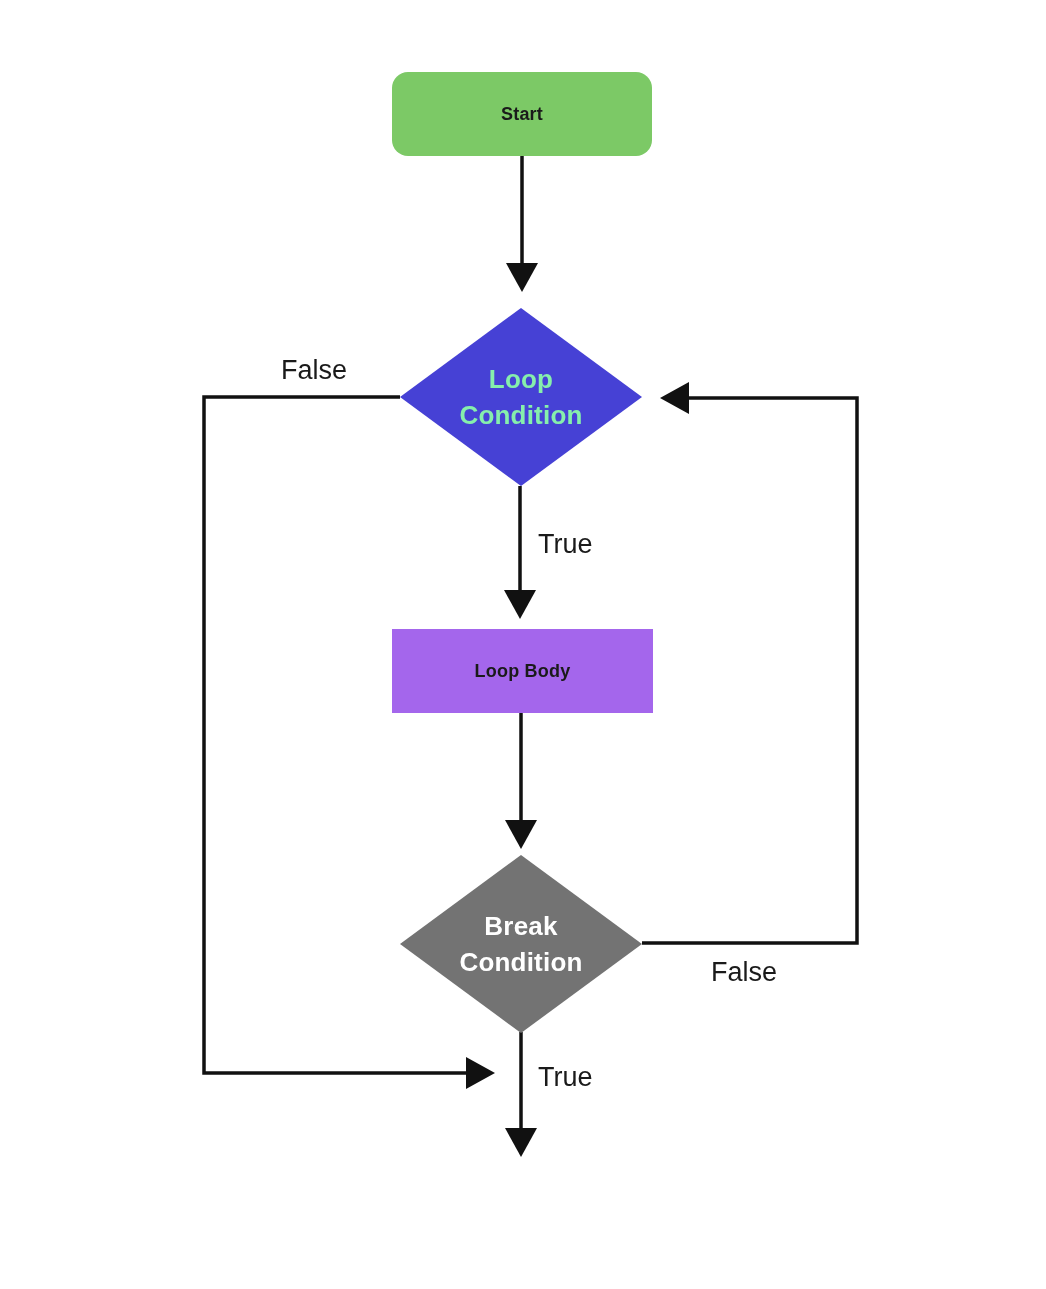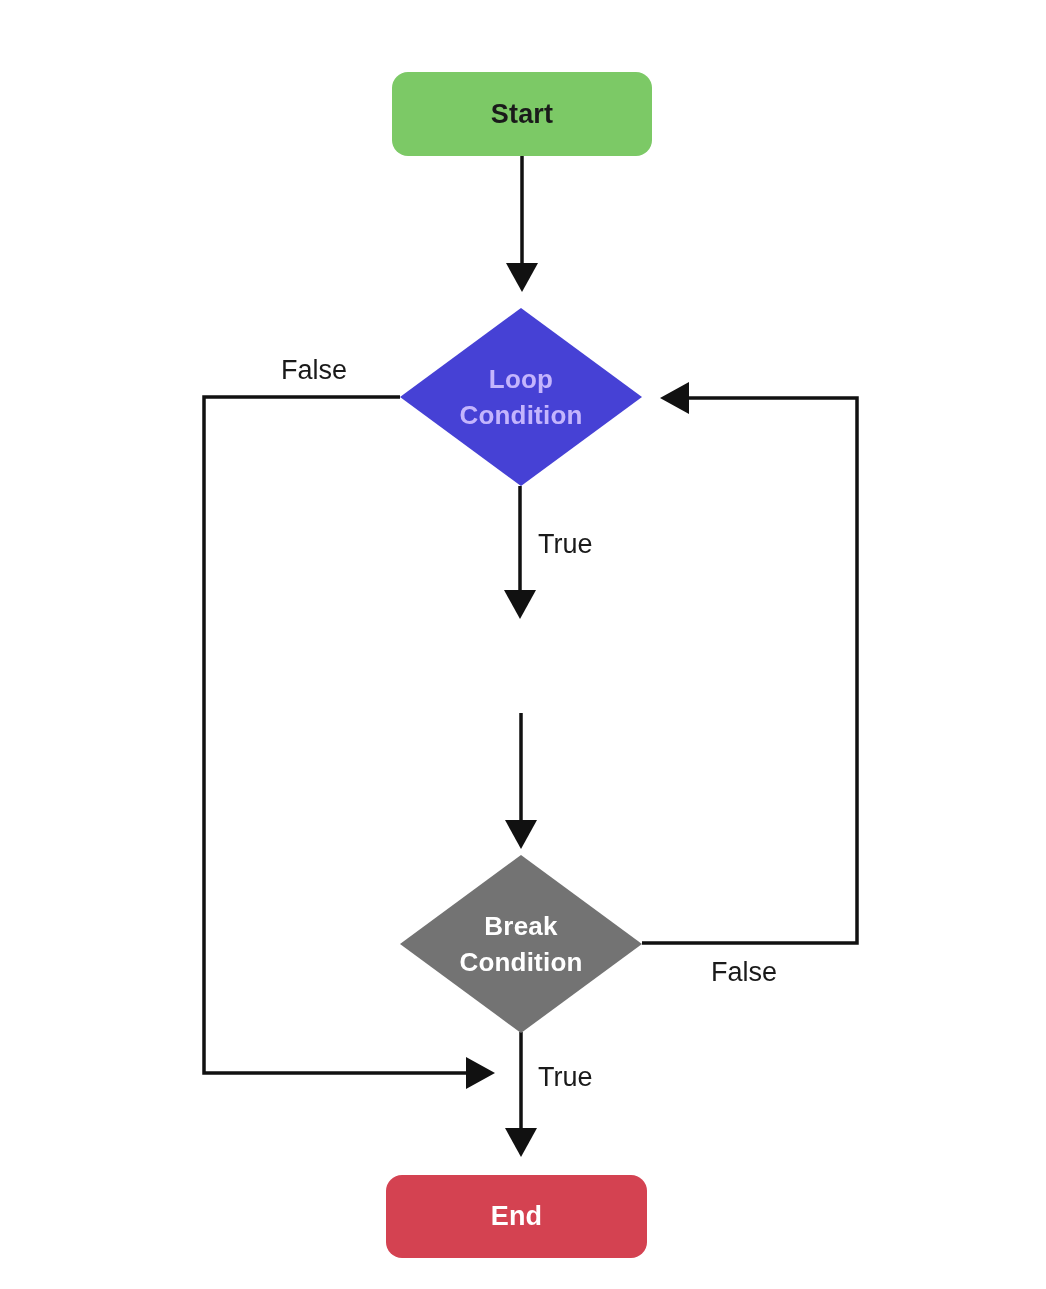--- a/index.html
+++ b/index.html
@@ -19,21 +19,21 @@
     left:0;top:0;
     width:1046px;height:1289px;
     pointer-events:none;
   }
   .node{
     position:absolute;
     display:flex;
     align-items:center;
     justify-content:center;
     font-weight:700;
-    font-size:27px;
+    font-size:18px;
     letter-spacing:0.2px;
   }
   .terminator{
     border-radius:16px;
   }
   .process{
     border-radius:0;
   }
   .decision{
     clip-path:polygon(50% 0,100% 50%,50% 100%,0 50%);
@@ -82,32 +82,32 @@
       <polygon points="521,1157 505,1128 537,1128"></polygon>
       <polygon points="495,1073 466,1057 466,1089"></polygon>
       <polygon points="660,398 689,382 689,414"></polygon>
     </g>
   </svg>
 
   <div id="node-start" class="node terminator" style="background-color: rgb(124, 201, 102); color: rgb(26, 26, 26);">
     <span>Start</span>
   </div>
 
-  <div id="node-loop-condition" class="node decision" style="background-color: rgb(70, 65, 213); color: #c4b5fd;">
+  <div id="node-loop-condition" class="node decision" style="background-color: rgb(70, 65, 213); color: #86efac;">
     <span class="diamond-text">Loop Condition</span>
   </div>
 
+  <div id="node-loop-body" class="node process" style="background-color: rgb(164, 102, 236); color: rgb(26, 26, 26);">
+    <span>Loop Body</span>
+  </div>
 
   <div id="node-break-condition" class="node decision" style="background-color: #737373; color: rgb(255, 255, 255);">
     <span class="diamond-text">Break Condition</span>
   </div>
 
-  <div id="node-end" class="node terminator" style="background-color: rgb(212, 66, 81); color: rgb(255, 255, 255);">
-    <span>End</span>
-  </div>
 
   <div id="label-false-left" class="edge-label" style="color: rgb(26, 26, 26);">False</div>
 
   <div id="label-true-top" class="edge-label" style="color: rgb(26, 26, 26);">True</div>
 
   <div id="label-false-right" class="edge-label" style="color: rgb(26, 26, 26);">False</div>
 
   <div id="label-true-bottom" class="edge-label" style="color: rgb(26, 26, 26);">True</div>
 
 </div>

